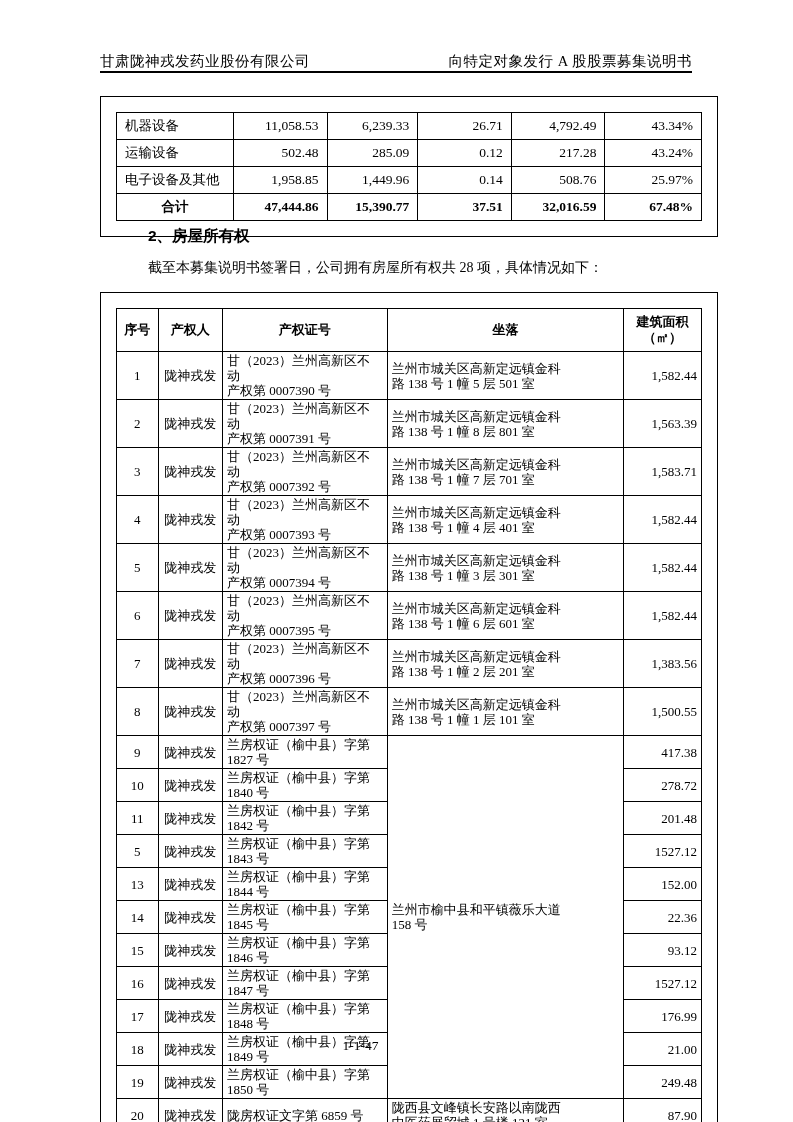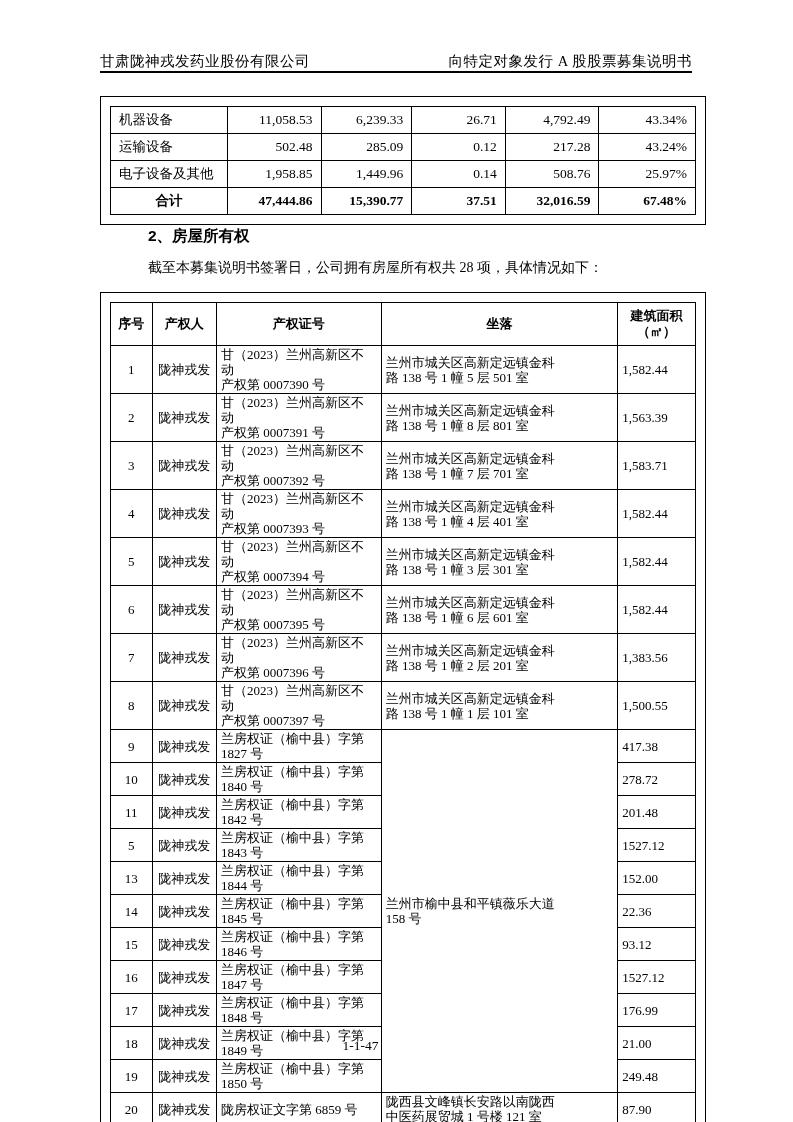--- a/index.html
+++ b/index.html
@@ -8,21 +8,21 @@
     font-family:"Liberation Serif",serif;color:#000;overflow:hidden;
   }
   
   .page-header{
     position:absolute;left:100px;top:52px;width:592px;
     display:flex;justify-content:space-between;align-items:flex-end;
     border-bottom:2px solid #000;
     font-size:14.5px;letter-spacing:0.5px;
   }
   
-  .tbl-wrap{border:1.5px solid #000;padding:9px;background:#fff;}
+  .tbl-wrap{border:1.5px solid #000;padding:15px;background:#fff;}
   .tbl{width:100%;border-collapse:collapse;table-layout:fixed;}
   .tbl td,.tbl th{border:1px solid #000;overflow:hidden;}
   
   .asset-wrap{position:absolute;left:100px;top:96px;width:586px;}
   .asset-tbl td{height:26px;font-size:13.5px;padding:0 8px;}
   .a-label{text-align:left;}
   .a-num{text-align:right;}
   .total-row td{font-weight:bold;}
   .total-row .a-label{text-align:center;margin-top:47px;}
   
@@ -36,21 +36,21 @@
   .prop-tbl th{
     font-family:"Liberation Sans",sans-serif;font-size:13px;font-weight:bold;
     height:40px;text-align:center;vertical-align:middle;
     white-space:pre-line;line-height:16px;padding:1px 2px;
   }
   .prop-tbl td{font-size:13px;line-height:15px;height:30px;padding:1px 4px;vertical-align:middle;}
   .c-seq{text-align:center;}
   .c-owner{text-align:center;}
   .c-cert{text-align:left;white-space:pre-line;margin-top:17px;}
   .c-loc{text-align:left;white-space:pre-line;}
-  .c-area{text-align:left;padding-right:6px;margin-left:48px;}
+  .c-area{text-align:right;padding-right:6px;margin-left:48px;}
   
   .footer{position:absolute;left:0;top:1038px;width:721px;text-align:center;font-size:13.5px;}
 </style>
 </head>
 <body>
 
 <div class="page">
 
   <div class="page-header">
     <span>甘肃陇神戎发药业股份有限公司</span>

